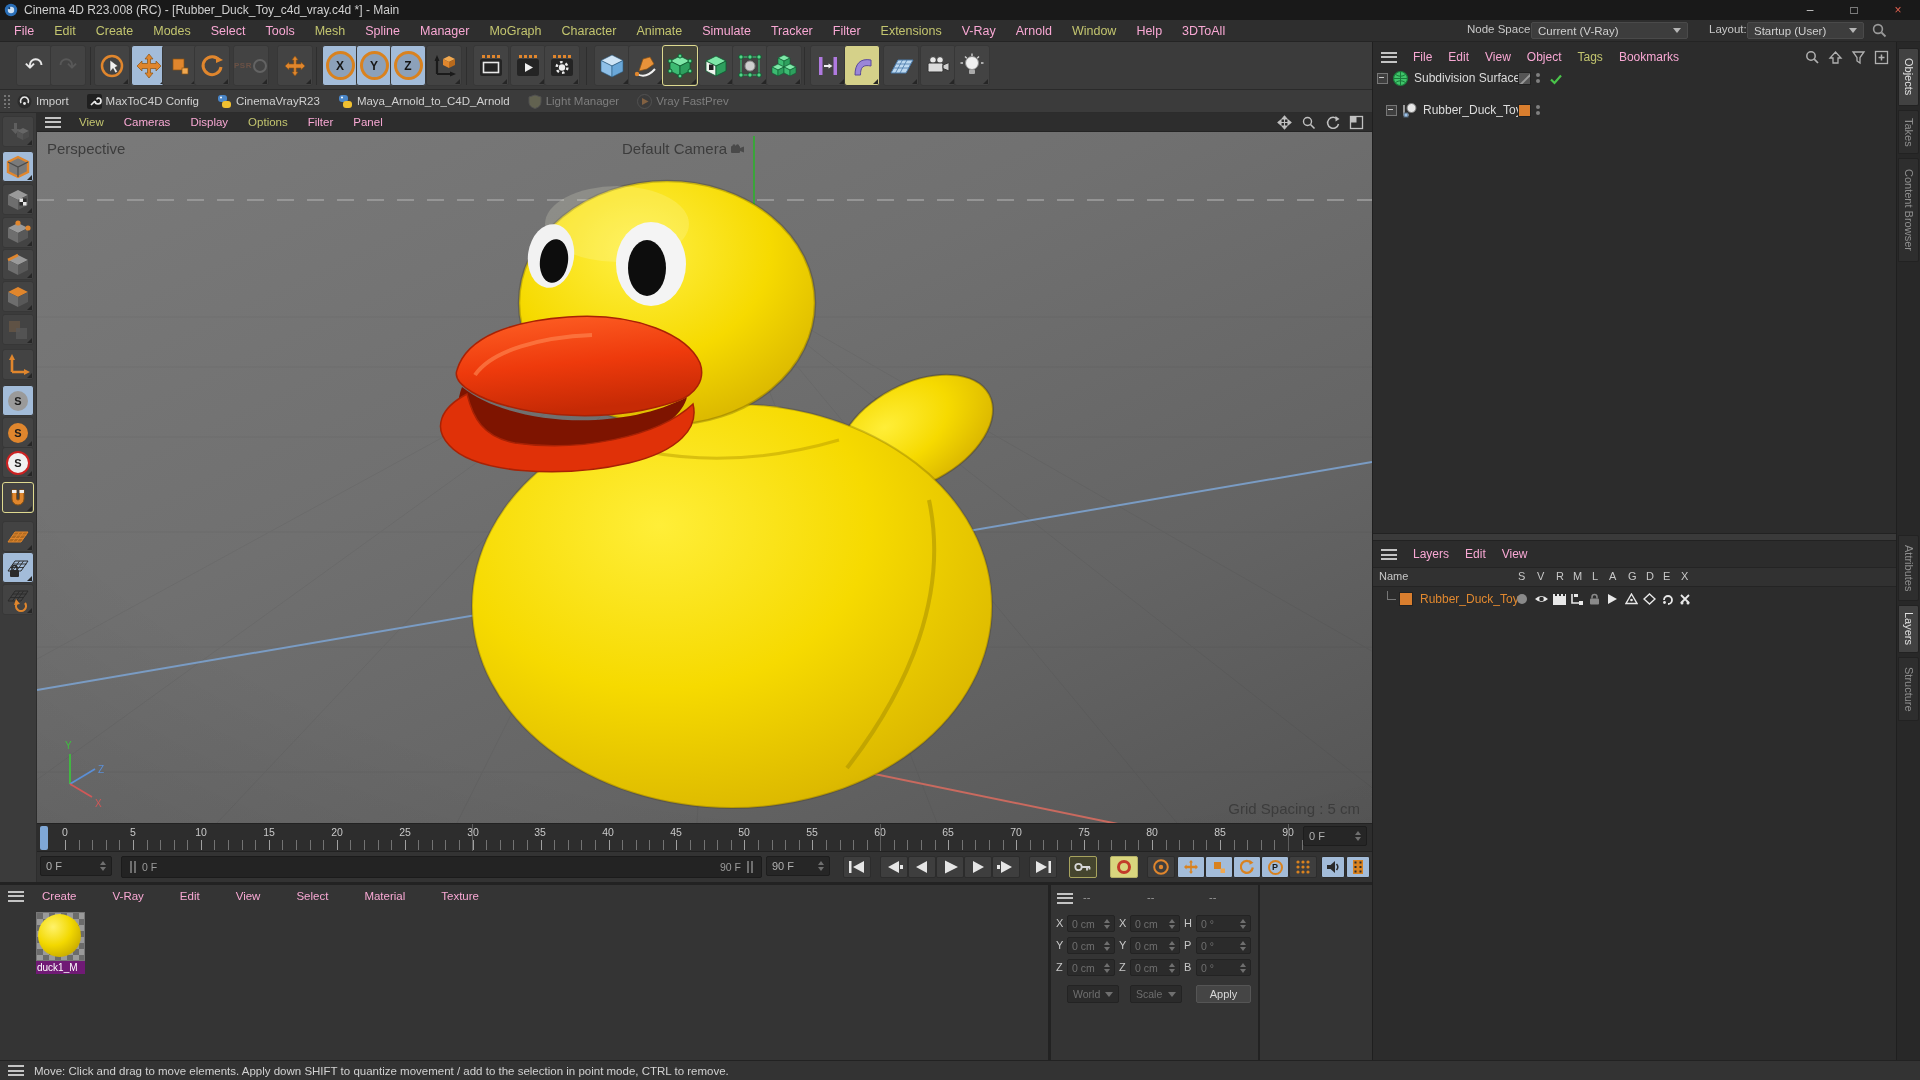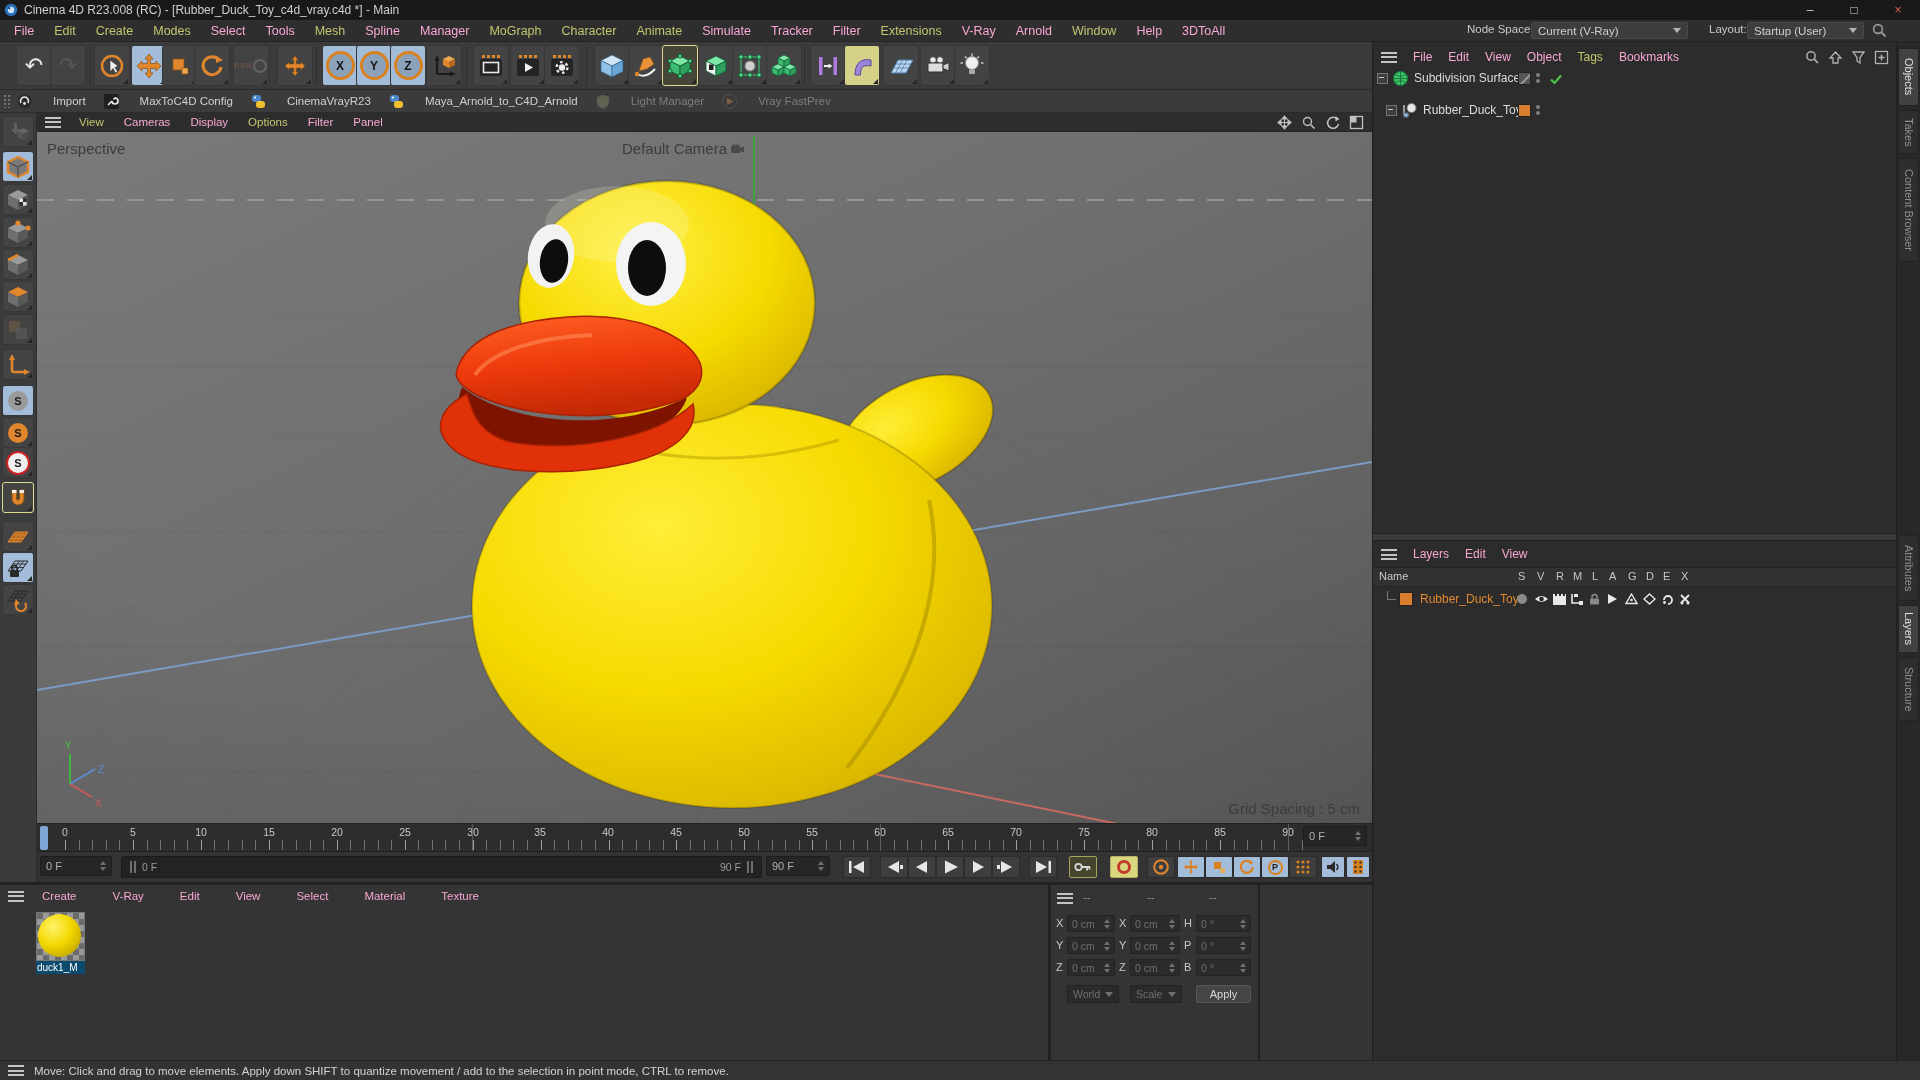--- a/index.html
+++ b/index.html
@@ -35,21 +35,21 @@
   .crn::after{content:"";position:absolute;right:1px;bottom:1px;
               border-left:5px solid transparent;border-bottom:5px solid #262626;}
   .vsep{position:absolute;top:5px;width:1px;height:38px;background:#2e2e2e;}
   .glyph{font-size:22px;line-height:1;color:#e8e8e8;}
   .axring{width:23px;height:23px;border:3px solid #d9821f;border-radius:50%;background:rgba(0,0,0,.14);
           display:flex;align-items:center;justify-content:center;}
   .axring i{font-style:normal;font-weight:bold;font-size:12px;color:#151515;}
   .psrtxt{font-size:8px;font-weight:bold;color:#9a6248;letter-spacing:.5px;}
   .pluginbar{position:absolute;left:0;top:90px;width:1372px;height:23px;background:#3b3b3b;
              border-bottom:1px solid #2c2c2c;display:flex;align-items:center;font-size:11.5px;box-sizing:border-box;}
-  .pbi{display:flex;align-items:center;gap:21px;margin-right:18px;color:#d0d0d0;white-space:nowrap;}
+  .pbi{display:flex;align-items:center;gap:4px;margin-right:18px;color:#d0d0d0;white-space:nowrap;}
   .pbi.dim{color:#7e7e7e;}
   .pbi.dim svg{opacity:.5;}
   .grip{width:8px;height:14px;margin:0 6px 0 3px;
         background:radial-gradient(#767676 1px, transparent 1.2px) 0 0/4px 4px;}
   
   .lefttools{position:absolute;left:0;top:113px;width:37px;height:769px;background:#3b3b3b;
              border-right:1px solid #2d2d2d;box-sizing:border-box;}
   .ltbtn{position:absolute;left:2px;width:32px;height:31px;background:#434343;border:1px solid #373737;
          border-radius:3px;display:flex;align-items:center;justify-content:center;box-sizing:border-box;}
   .ltbtn.blue{background:#a3bcd9;}
@@ -92,21 +92,21 @@
   .matpanel{position:absolute;left:0;top:884px;width:1048px;height:176px;background:#343434;
             border-top:1px solid #222;box-sizing:border-box;}
   .panelmenu{display:flex;align-items:center;gap:16px;height:22px;font-size:11.5px;padding-left:10px;}
   .ham{width:16px;height:11px;background:repeating-linear-gradient(#c4c4c4 0 2px,transparent 2px 4.5px);}
   .thumb{position:absolute;left:36px;top:27px;width:47px;height:47px;border:1px solid #777;
      background-image:linear-gradient(45deg,#9a9a9a 25%,transparent 25%,transparent 75%,#9a9a9a 75%),
                       linear-gradient(45deg,#9a9a9a 25%,#6b6b6b 25%,#6b6b6b 75%,#9a9a9a 75%);
      background-size:12px 12px;background-position:0 0,6px 6px;}
   .thumb .ball{position:absolute;left:1px;top:1px;width:43px;height:43px;border-radius:50%;
      background:radial-gradient(circle at 35% 30%,#fff26a,#f2d800 45%,#b99a00 92%);}
-  .matlabel{position:absolute;left:36px;top:76px;width:47px;background:#0c4a6e;color:#fff;
+  .matlabel{position:absolute;left:36px;top:76px;width:47px;background:#701a75;color:#fff;
             font-size:10px;padding:1px 1px;white-space:nowrap;overflow:hidden;}
   .coordpanel{position:absolute;left:1050px;top:884px;width:208px;height:176px;background:#343434;
               border-top:1px solid #222;border-left:1px solid #222;box-sizing:border-box;font-size:11px;}
   .coordpanel .clabel{position:absolute;color:#c8c8c8;}
   .cfield{position:absolute;height:17px;background:#2b2b2b;border:1px solid #232323;border-radius:2px;
           color:#6f6f6f;display:flex;align-items:center;padding:0 4px;box-sizing:border-box;font-size:10.5px;}
   .cdrop{position:absolute;height:18px;background:#2b2b2b;border:1px solid #232323;border-radius:2px;
          color:#6f6f6f;display:flex;align-items:center;padding:0 5px;box-sizing:border-box;font-size:10.5px;}
   .applybtn{position:absolute;height:18px;background:#454545;border:1px solid #555;border-radius:2px;
             color:#d8d8d8;display:flex;align-items:center;justify-content:center;font-size:11px;box-sizing:border-box;}

